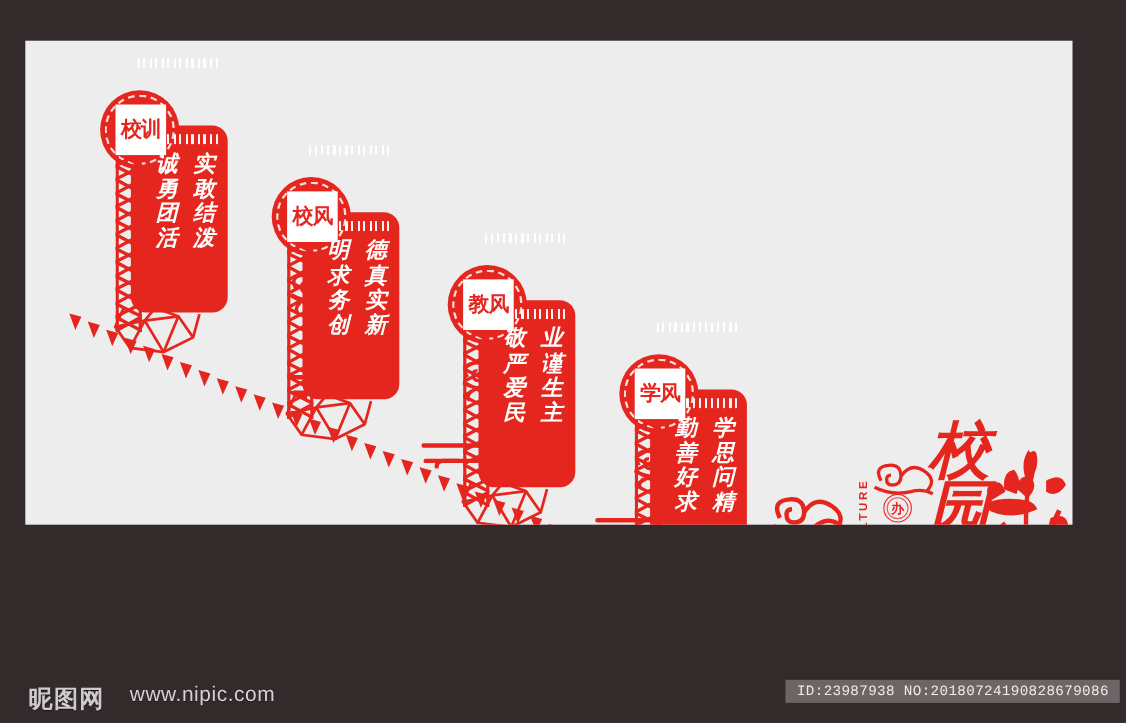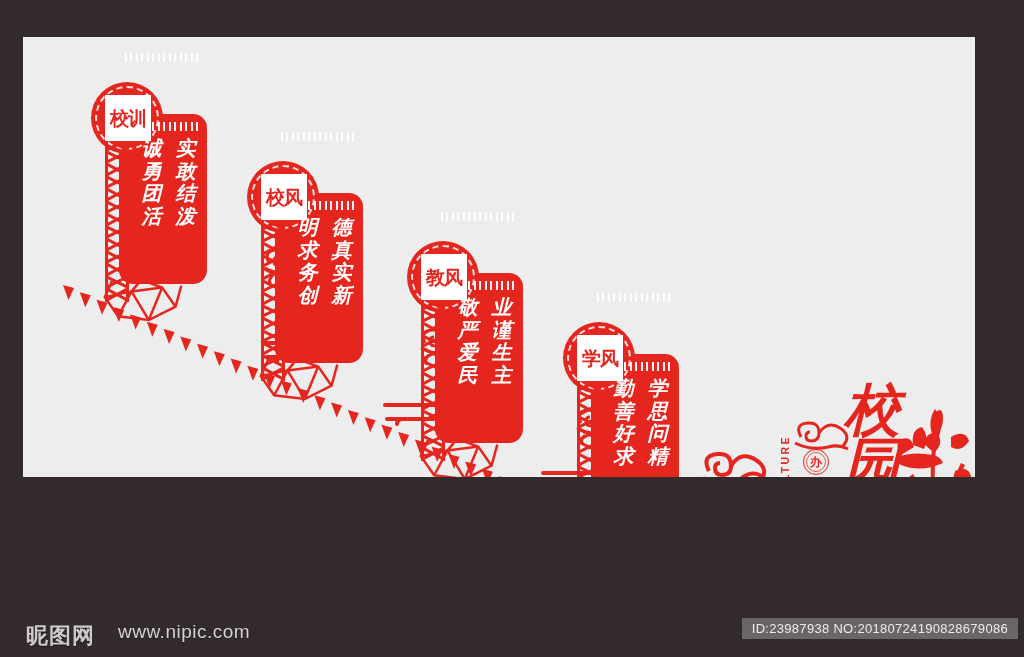--- a/index.html
+++ b/index.html
@@ -207,21 +207,21 @@
     text-shadow: 0 1px 0 rgba(0,0,0,.4);
     margin-left: 17px;
   }
   .idbar {
     position: absolute; right: 6px; bottom: 18px;
     background: rgba(255,255,255,.28);
     color: #efeaea;
     font-size: 13px;
     padding: 3px 10px;
     letter-spacing: .3px;
-    font-family: Liberation Sans, sans-serif;
+    font-family: Liberation Mono, monospace;
     z-index: 30;
   }
 </style>
 </head>
 <body>
 
 <div id="stage">
 
   <div class="canvas">
 

